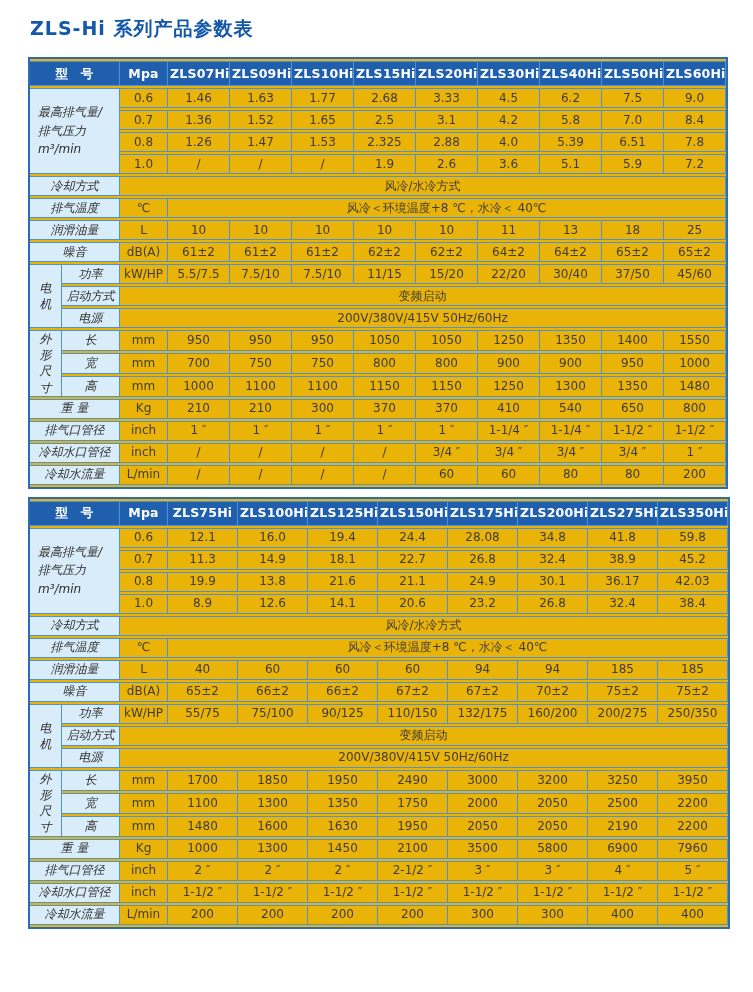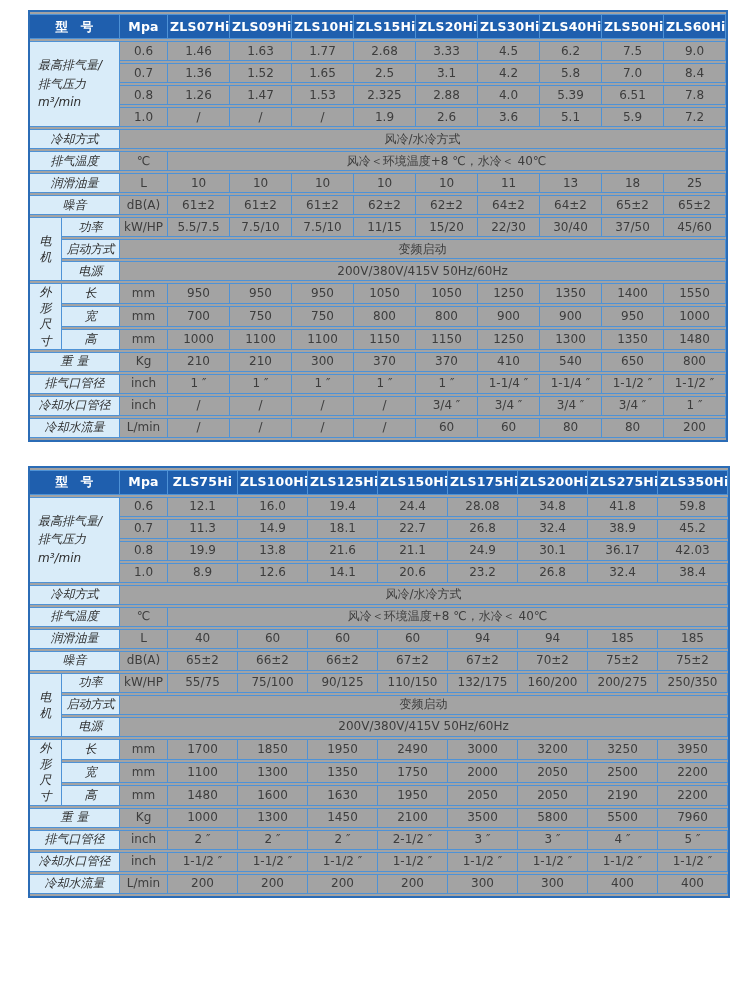--- a/index.html
+++ b/index.html
@@ -24,22 +24,22 @@
     color:var(--title);
     margin:6px 0 15px 2px;
     letter-spacing:1px;
   }
   table.spec{
     border-collapse:separate;
     border-spacing:0 2px;
     border:2px solid var(--outer);
     table-layout:fixed;
     width:697px;
-    background:#a3a3a3;
-    margin-bottom:24px;
+    background:#eab308;
+    margin-bottom:8px;
   }
   table.spec th, table.spec td{
     border:1px solid var(--line);
     border-left:0;
     text-align:center;
     vertical-align:middle;
     font-size:12px;
     height:20px;
     padding:1px 2px;
     overflow:hidden;
@@ -67,20 +67,21 @@
   table.spec td.grp{
     white-space:pre-line;
     line-height:1.35;
     padding:0;
   }
 </style>
 </head>
 <body>
 
 <div class="page">
+  <div class="title">ZLS-Hi 系列产品参数表</div>
   <div id="tables">
       <table class="spec">
         <colgroup>
           <col style="width: 32px;">
           <col style="width: 58px;">
           <col style="width: 48px;">
           <col style="width: 62px;">
           <col style="width: 62px;">
           <col style="width: 62px;">
           <col style="width: 62px;">
@@ -193,21 +194,21 @@
           <tr>
             <td rowspan="3" class="lbl grp">电
 机</td>
             <td class="lbl">功率</td>
             <td>kW/HP</td>
             <td>5.5/7.5</td>
             <td>7.5/10</td>
             <td>7.5/10</td>
             <td>11/15</td>
             <td>15/20</td>
-            <td>22/30</td>
+            <td>22/20</td>
             <td>30/40</td>
             <td>37/50</td>
             <td>45/60</td>
           </tr>
           <tr>
             <td class="lbl">启动方式</td>
             <td colspan="10">变频启动</td>
           </tr>
           <tr>
             <td class="lbl">电源</td>
@@ -481,21 +482,21 @@
           </tr>
           <tr>
             <td colspan="2" class="lbl">重 量</td>
             <td>Kg</td>
             <td>1000</td>
             <td>1300</td>
             <td>1450</td>
             <td>2100</td>
             <td>3500</td>
             <td>5800</td>
-            <td>5500</td>
+            <td>6900</td>
             <td>7960</td>
           </tr>
           <tr>
             <td colspan="2" class="lbl">排气口管径</td>
             <td>inch</td>
             <td>2 ″</td>
             <td>2 ″</td>
             <td>2 ″</td>
             <td>2-1/2 ″</td>
             <td>3 ″</td>

